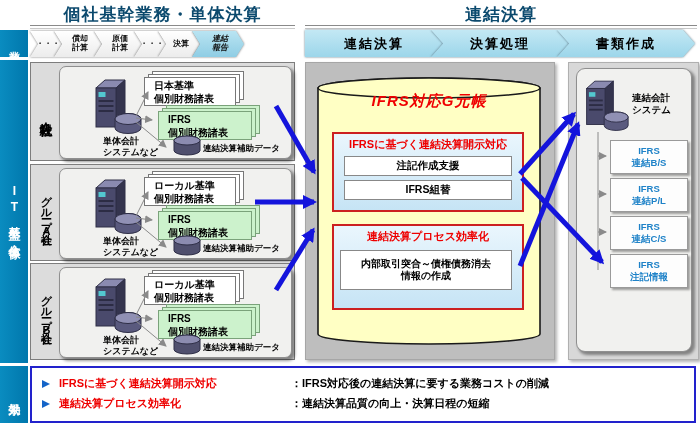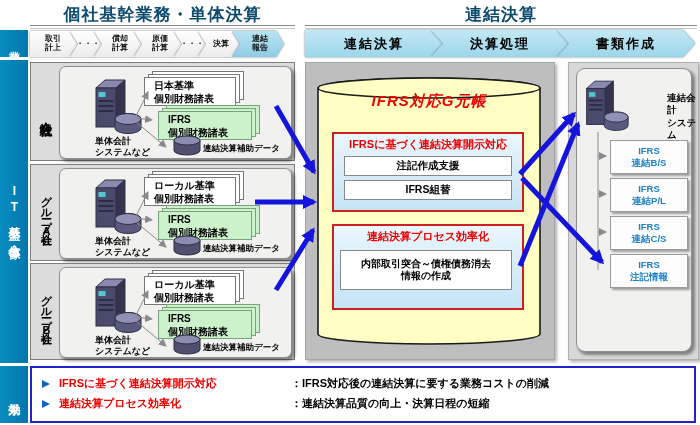--- a/index.html
+++ b/index.html
@@ -19,36 +19,36 @@
 
   
   .chevrow{display:flex;align-items:stretch;}
   .chevwrap{filter:drop-shadow(0 0 1px #777);}
   .chevwrap+.chevwrap{margin-left:-8px;}
   .chev{height:26px;display:flex;align-items:center;justify-content:center;text-align:center;
     background:linear-gradient(#ffffff,#ececec);color:#111;font-weight:bold;font-size:8px;line-height:1.1;
     clip-path:polygon(0 0,calc(100% - 8px) 0,100% 50%,calc(100% - 8px) 100%,0 100%,8px 50%);
     padding:0 6px 0 10px;box-sizing:border-box;}
   .chev.first{clip-path:polygon(0 0,calc(100% - 8px) 0,100% 50%,calc(100% - 8px) 100%,0 100%);padding-left:4px;}
-  .chev.hl{background:linear-gradient(#b9e4f2,#8fcde4);}
+  .chev.hl{background:linear-gradient(#b9e4f2,#8fcde4);font-style:italic;}
   .chevwrapR+.chevwrapR{margin-left:-12px;}
   .chevwrapR{filter:drop-shadow(0 0 1px #5d7c8a);}
   .chevR{height:27px;display:flex;align-items:center;justify-content:center;
     background:linear-gradient(#c3e8f4,#9cd6ea);color:#000;font-weight:bold;font-size:13px;letter-spacing:2px;
     clip-path:polygon(0 0,calc(100% - 12px) 0,100% 50%,calc(100% - 12px) 100%,0 100%,12px 50%);
     box-sizing:border-box;}
   .chevR.first{clip-path:polygon(0 0,calc(100% - 12px) 0,100% 50%,calc(100% - 12px) 100%,0 100%);}
 
   
   .strip{background:#dcdcdc;border:1px solid #7d7d7d;box-sizing:border-box;}
   .striplabel{writing-mode:vertical-rl;text-orientation:upright;font-weight:bold;color:#000;
     display:flex;align-items:center;justify-content:center;line-height:1;}
   .innerbox{position:absolute;background:#f1f1ef;border:1px solid #8f8f8f;border-radius:7px;
     box-shadow:2.5px 2.5px 3px rgba(0,0,0,.4);}
-  .syslabel{font-size:9px;font-weight:bold;color:#000;line-height:1.25;}
+  .syslabel{font-size:9px;font-weight:bold;color:#000;line-height:1.25;margin-left:8px;}
 
   
   .docstack{position:absolute;}
   .docstack .sheet{position:absolute;border:1px solid #777;box-sizing:border-box;}
   .docstack .b2{right:-8px;top:-6px;width:100%;height:100%;background:#fff;}
   .docstack .b1{right:-4px;top:-3px;width:100%;height:100%;background:#fff;}
   .docstack .front{position:relative;width:100%;height:100%;background:#fff;
     display:flex;flex-direction:column;justify-content:center;padding-left:9px;
     font-size:10px;font-weight:bold;color:#000;line-height:1.3;}
   .docstack.green .b1,.docstack.green .b2,.docstack.green .front{background:#ccf2cc;border-color:#7aa27a;}
@@ -110,24 +110,20 @@
   <div class="abs title" style="left:305px;top:3px;width:392px;">連結決算</div>
   <div class="abs groove" style="left:30px;top:25px;width:265px;"></div>
   <div class="abs groove" style="left:305px;top:25px;width:392px;"></div>
 
   <div class="abs side" style="left:0;top:30px;width:28px;height:27px;font-size:11px;">業務</div>
   <div class="abs side" style="left:0;top:60px;width:28px;height:303px;font-size:12px;">IT基盤　全体像</div>
   <div class="abs side" style="left:0;top:366px;width:28px;height:57px;font-size:12px;">効果</div>
 
   <div class="abs chevrow" style="left:30px;top:31px;">
     <div class="chevwrap">
-        <div class="chev first pre" style="width:48px">取引
-計上</div>
-      </div>
-    <div class="chevwrap">
         <div class="chev" style="width:32px">・・・</div>
       </div>
     <div class="chevwrap">
         <div class="chev pre" style="width:48px">償却
 計算</div>
       </div>
     <div class="chevwrap">
         <div class="chev pre" style="width:48px">原価
 計算</div>
       </div>
@@ -250,21 +246,21 @@
     <div class="rtitle">連結決算プロセス効率化</div>
     <div class="wrow pre" style="height:38px;margin-top:6px;font-size:10px;margin-left:6px;">内部取引突合～債権債務消去
 情報の作成</div>
   </div>
 
   <div class="abs rightpanel" style="left:568px;top:62px;width:129px;height:296px;"></div>
   <div class="rightinner" style="left:576px;top:68px;width:114px;height:282px;"></div>
   <svg class="abs" style="left:582px;top:80px;" width="48" height="52" viewBox="0 0 52 56">
       <use href="#sym-server"></use>
     </svg>
-  <div class="abs rlabel pre" style="left:632px;top:92px;margin-left:35px;">連結会計
+  <div class="abs rlabel pre" style="left:632px;top:92px;">連結会計
 システム</div>
   <div class="rdoc" style="left:610px;top:140px;">
       <span class="pre">IFRS
 連結B/S</span>
     </div>
   <div class="rdoc" style="left:610px;top:178px;">
       <span class="pre">IFRS
 連結P/L</span>
     </div>
   <div class="rdoc" style="left:610px;top:216px;">

